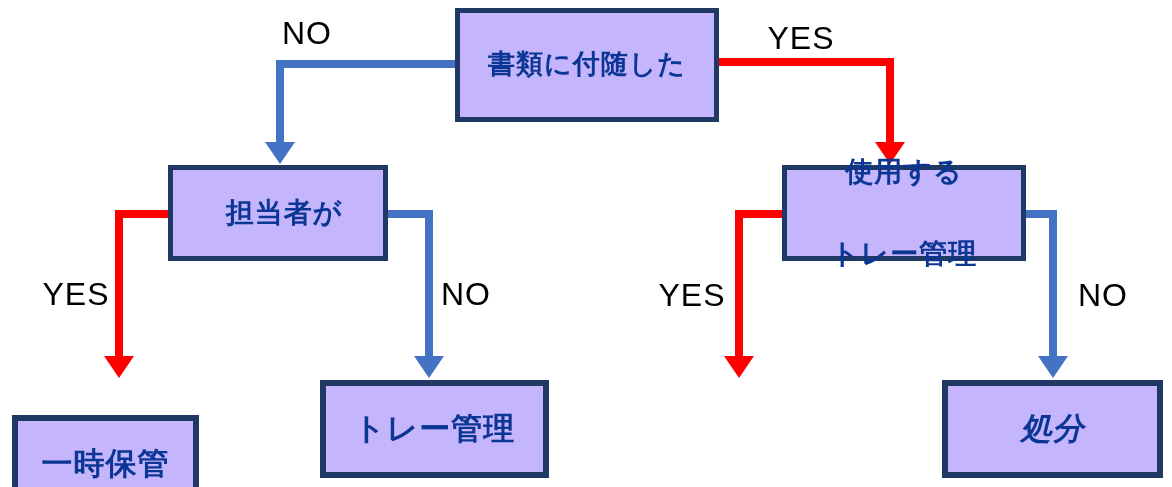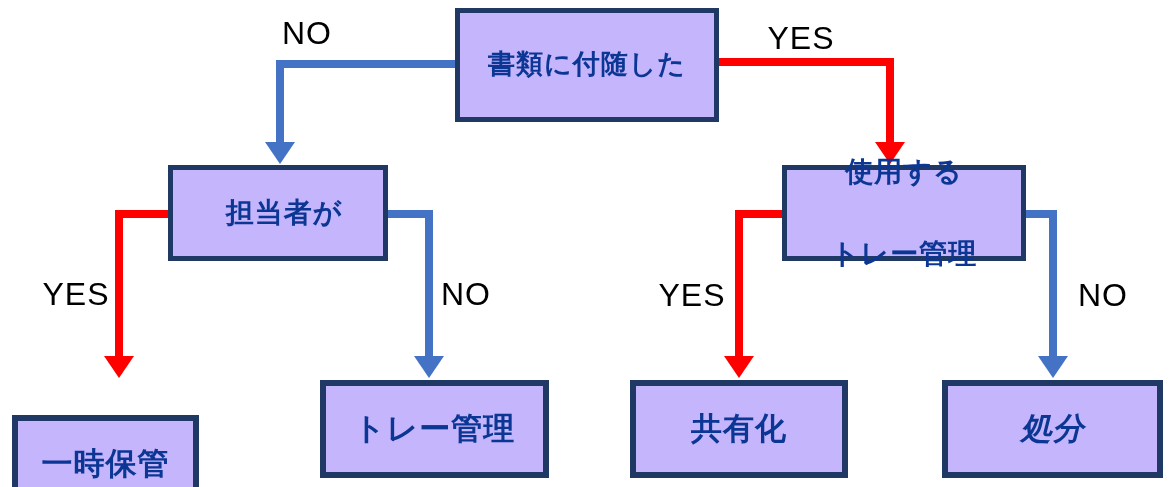--- a/index.html
+++ b/index.html
@@ -117,23 +117,20 @@
   </div>
 
   <div class="node node-out node-out1">
     <span class="line">一時保管</span>
   </div>
 
   <div class="node node-out node-out2">
     <span class="line">トレー管理</span>
   </div>
 
-  <div class="node node-out node-out3">
-    <span class="line">共有化</span>
-  </div>
 
   <div class="node node-out node-out4">
     <span class="line">処分</span>
   </div>
 
   <div class="edge-label lbl-root-no">NO</div>
   <div class="edge-label lbl-root-yes">YES</div>
   <div class="edge-label lbl-left-yes">YES</div>
   <div class="edge-label lbl-left-no">NO</div>
   <div class="edge-label lbl-right-yes">YES</div>

